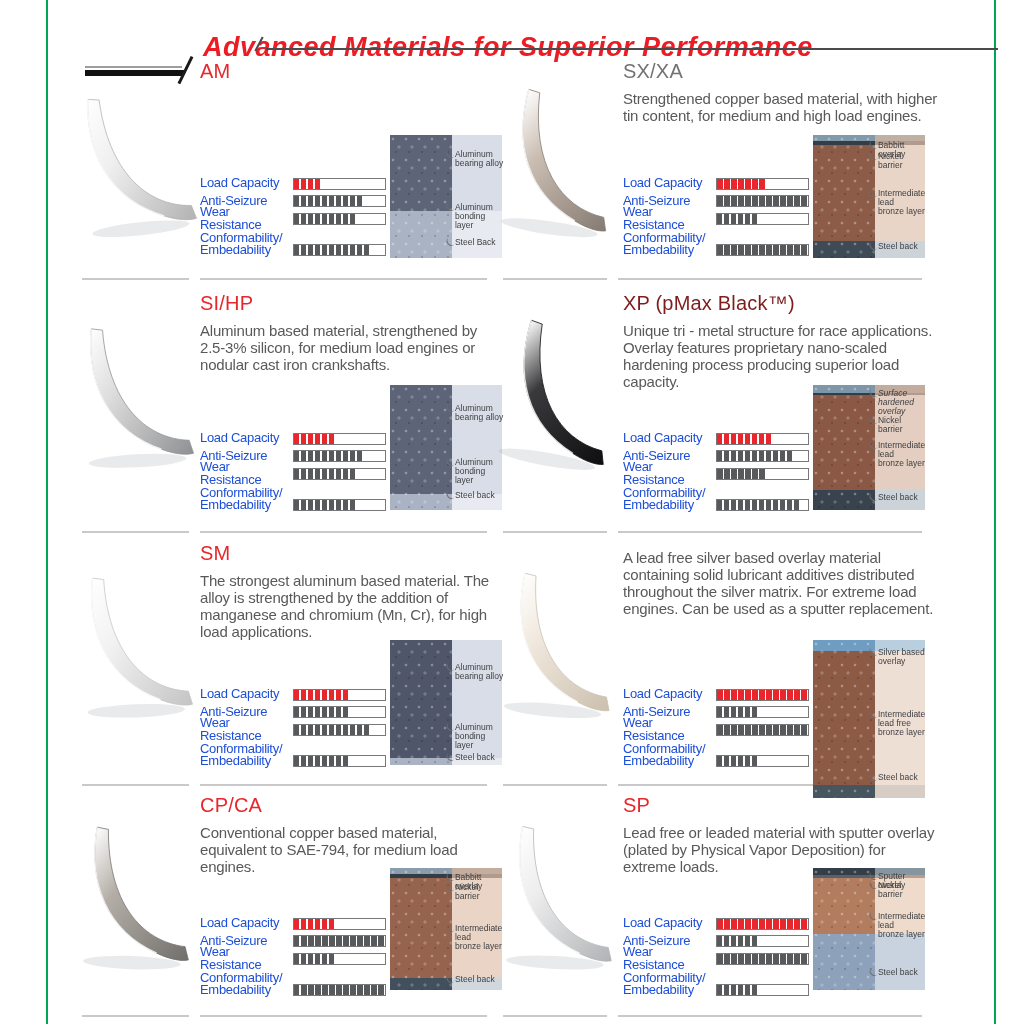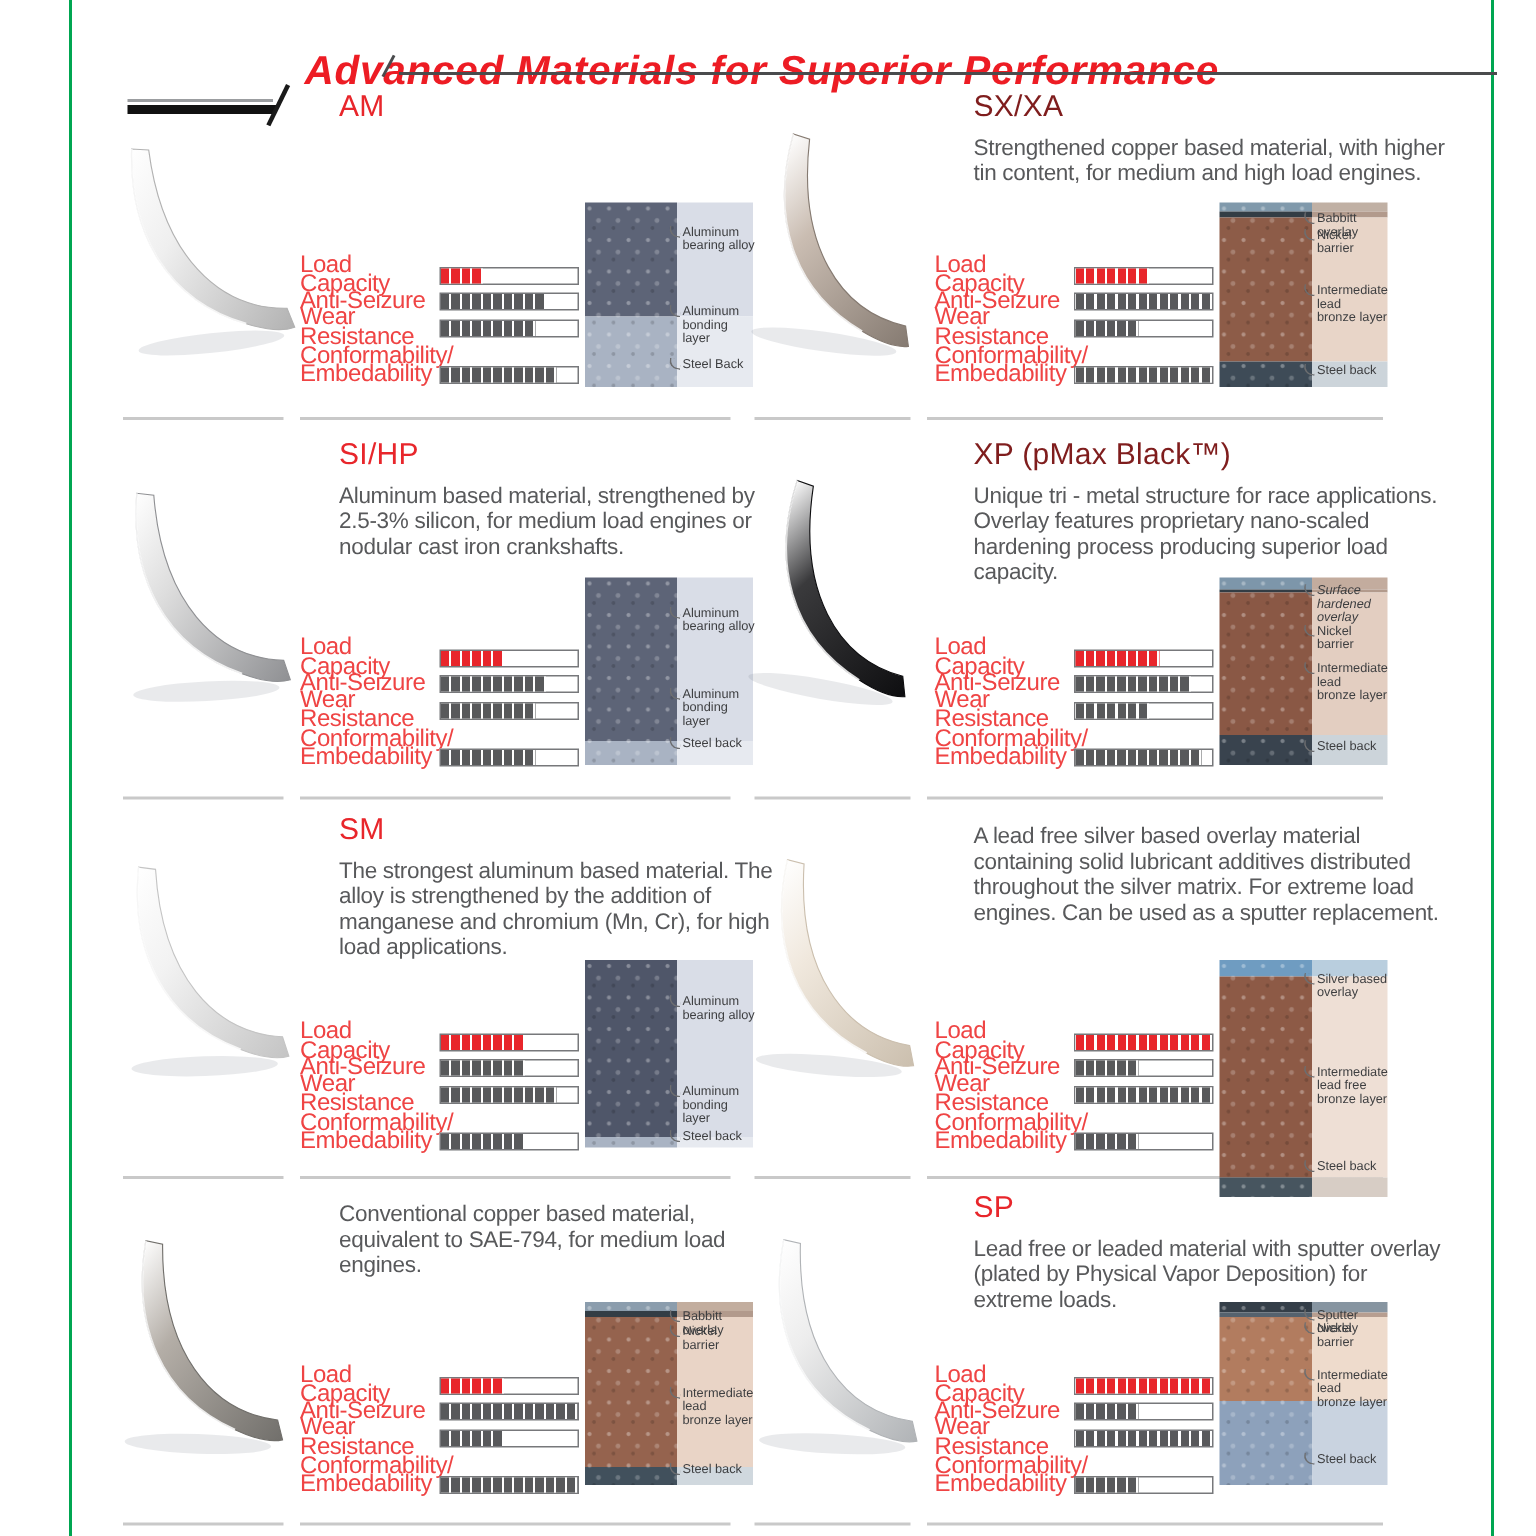--- a/index.html
+++ b/index.html
@@ -17,31 +17,31 @@
   .deco-grayline{position:absolute;left:85px;top:66px;width:97px;height:2px;background:#9b9da0;}
   .deco-blackbar{position:absolute;left:85px;top:70px;width:99px;height:6px;background:#111111;}
   .deco-slash{position:absolute;left:184px;top:55px;width:2.5px;height:30px;background:#1a1a1a;transform:rotate(26deg);}
   
   .sep{position:absolute;height:2px;background:#c9c9c9;}
   
   .cell{position:absolute;width:460px;height:232px;}
   .cell.c1{left:50px;} .cell.c2{left:468px;}
   .bearing{position:absolute;left:26px;top:28px;width:122px;height:152px;}
   .cell.c2 .bearing{left:32px;}
-  .content{position:absolute;top:0;margin-left:26px;}
+  .content{position:absolute;top:0;}
   .cell.c1 .content{left:150px;width:302px;}
   .cell.c2 .content{left:155px;width:318px;}
   .sec-code{margin:0;font-size:20px;font-weight:normal;color:#e8262b;letter-spacing:.2px;}
   .sec-desc{margin:7px 0 0 0;font-size:15px;line-height:17px;color:#58595b;letter-spacing:-0.2px;}
   
   .ratings{position:absolute;width:242px;}
   .cell.c1 .ratings{left:150px;} .cell.c2 .ratings{left:155px;}
   .r-row{display:flex;align-items:center;height:11px;margin-bottom:6.5px;}
   .r-row.tall{height:26px;align-items:flex-end;}
-  .r-label{width:93px;flex:none;font-size:16px;color:#ef4444;letter-spacing:-0.3px;line-height:12.5px;}
+  .r-label{width:93px;flex:none;font-size:13px;color:#1d4ed8;letter-spacing:-0.3px;line-height:12.5px;}
   .lbl-line{display:block;}
   .r-bar{display:inline-block;width:91px;height:10px;border:1px solid #77787b;background:#ffffff;flex:none;}
   .r-row.tall .r-bar{margin-bottom:0.5px;}
   .r-fill{display:block;height:100%;
           background:repeating-linear-gradient(90deg, var(--c) 0 5.5px, #ffffff 5.5px 7px);}
   
   .diagram{position:absolute;width:112px;}
   .cell.c1 .diagram{left:340px;} .cell.c2 .diagram{left:345px;}
   .layers{position:absolute;inset:0;display:flex;flex-direction:column;}
   .layer{width:100%;}
@@ -157,21 +157,21 @@
               <stop offset="0" stop-color="#ffffff"></stop>
               <stop offset="0.35" stop-color="#cabdb2"></stop>
               <stop offset="1" stop-color="#857a71"></stop>
             </linearGradient>
           </defs>
           <ellipse cx="62" cy="149" rx="52" ry="7" fill="rgba(110,115,125,0.15)"></ellipse>
           <path d="M20,6 C12,66 34,116 88,138 C102,144 114,146 122,144 L118,130 C70,126 34,84 32,8 Z" fill="url(#g1)" stroke="#857a71" stroke-width="0.8"></path>
           <path d="M20,6 C12,66 34,116 88,138" fill="none" stroke="rgba(255,255,255,0.85)" stroke-width="1.5"></path>
         </svg></div>
     <div class="content">
-      <h2 class="sec-code" style="color: #7f1d1d;">SX/XA</h2>
+      <h2 class="sec-code" style="color: #737373;">SX/XA</h2>
       <p class="sec-desc">Strengthened copper based material, with higher tin content, for medium and high load engines.</p>
     </div>
     <div class="ratings" style="top: 118px;">
       <div class="r-row">
         <span class="r-label">Load Capacity</span>
         <span class="r-bar">
             <span class="r-fill" style="width: 49px; --c: #e8262b;"></span>
           </span>
       </div>
       <div class="r-row">
@@ -463,20 +463,21 @@
               <stop offset="0" stop-color="#ffffff"></stop>
               <stop offset="0.35" stop-color="#b4aea7"></stop>
               <stop offset="1" stop-color="#716f6b"></stop>
             </linearGradient>
           </defs>
           <ellipse cx="62" cy="149" rx="52" ry="7" fill="rgba(110,115,125,0.15)"></ellipse>
           <path d="M20,6 C12,66 34,116 88,138 C102,144 114,146 122,144 L118,130 C70,126 34,84 32,8 Z" fill="url(#g6)" stroke="#716f6b" stroke-width="0.8"></path>
           <path d="M20,6 C12,66 34,116 88,138" fill="none" stroke="rgba(255,255,255,0.85)" stroke-width="1.5"></path>
         </svg></div>
     <div class="content">
+      <h2 class="sec-code" style="color: rgb(232, 38, 43);">CP/CA</h2>
       <p class="sec-desc">Conventional copper based material, equivalent to SAE-794, for medium load engines.</p>
     </div>
     <div class="ratings" style="top: 124px;">
       <div class="r-row">
         <span class="r-label">Load Capacity</span>
         <span class="r-bar">
             <span class="r-fill" style="width: 42px; --c: #e8262b;"></span>
           </span>
       </div>
       <div class="r-row">

